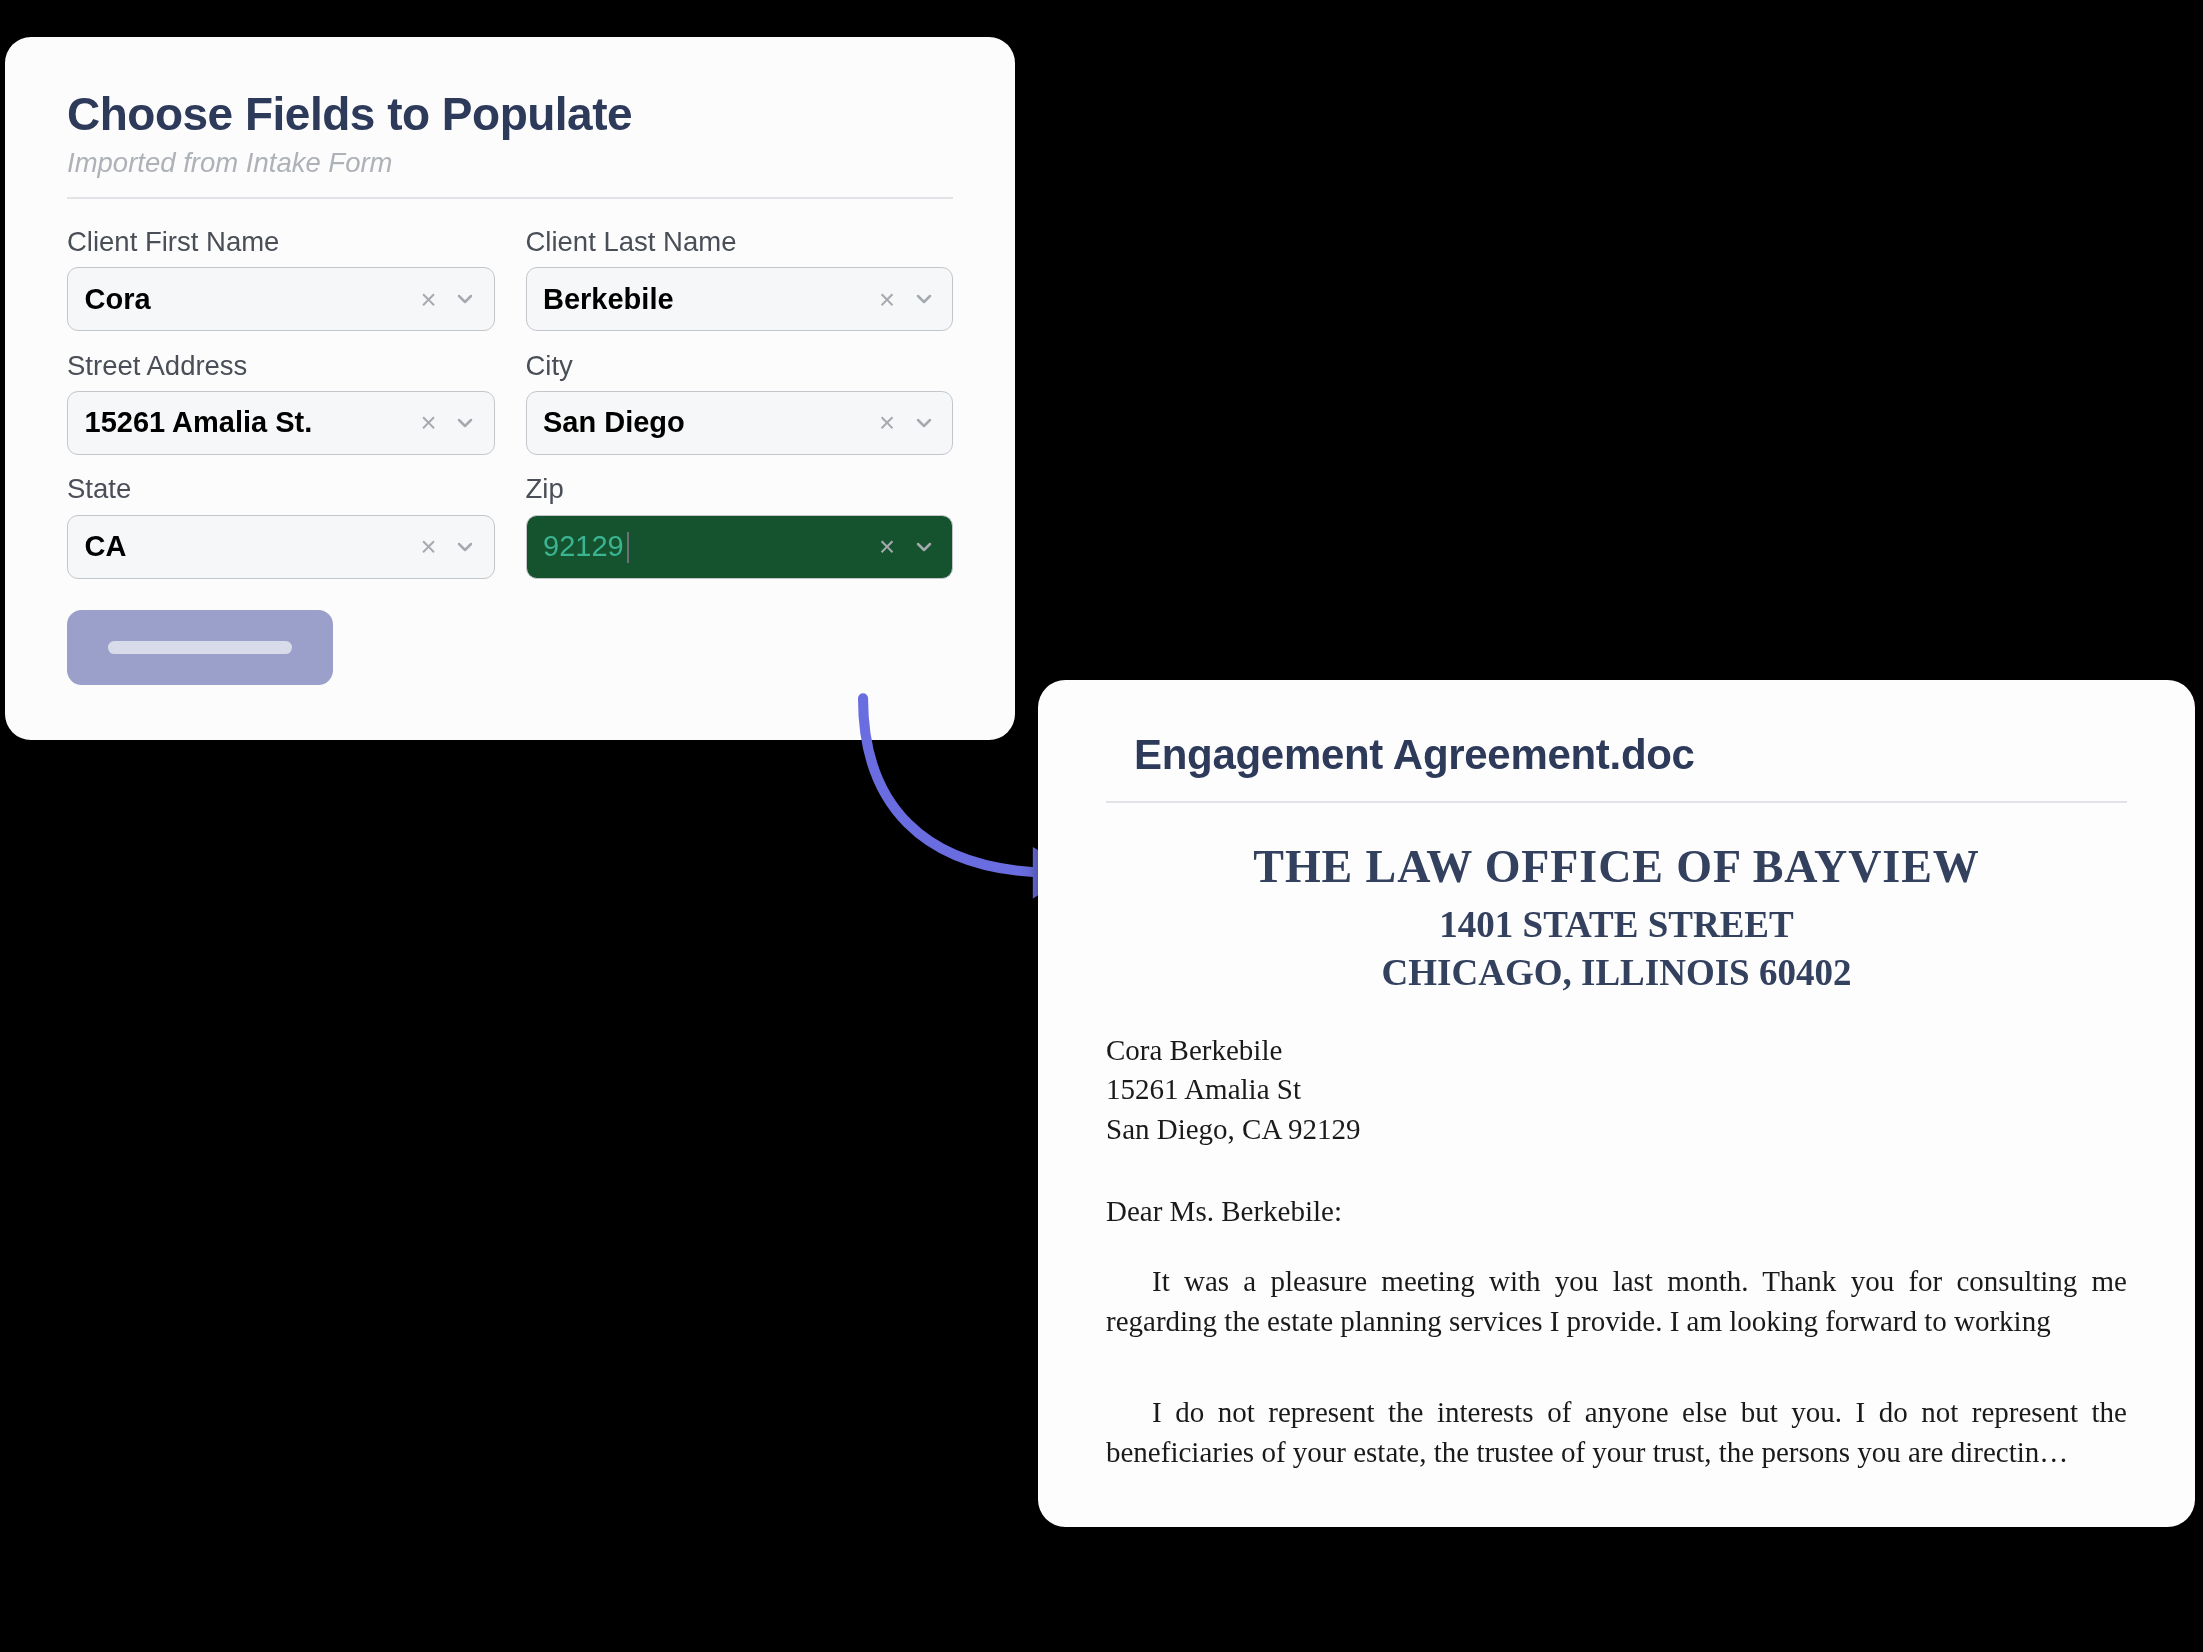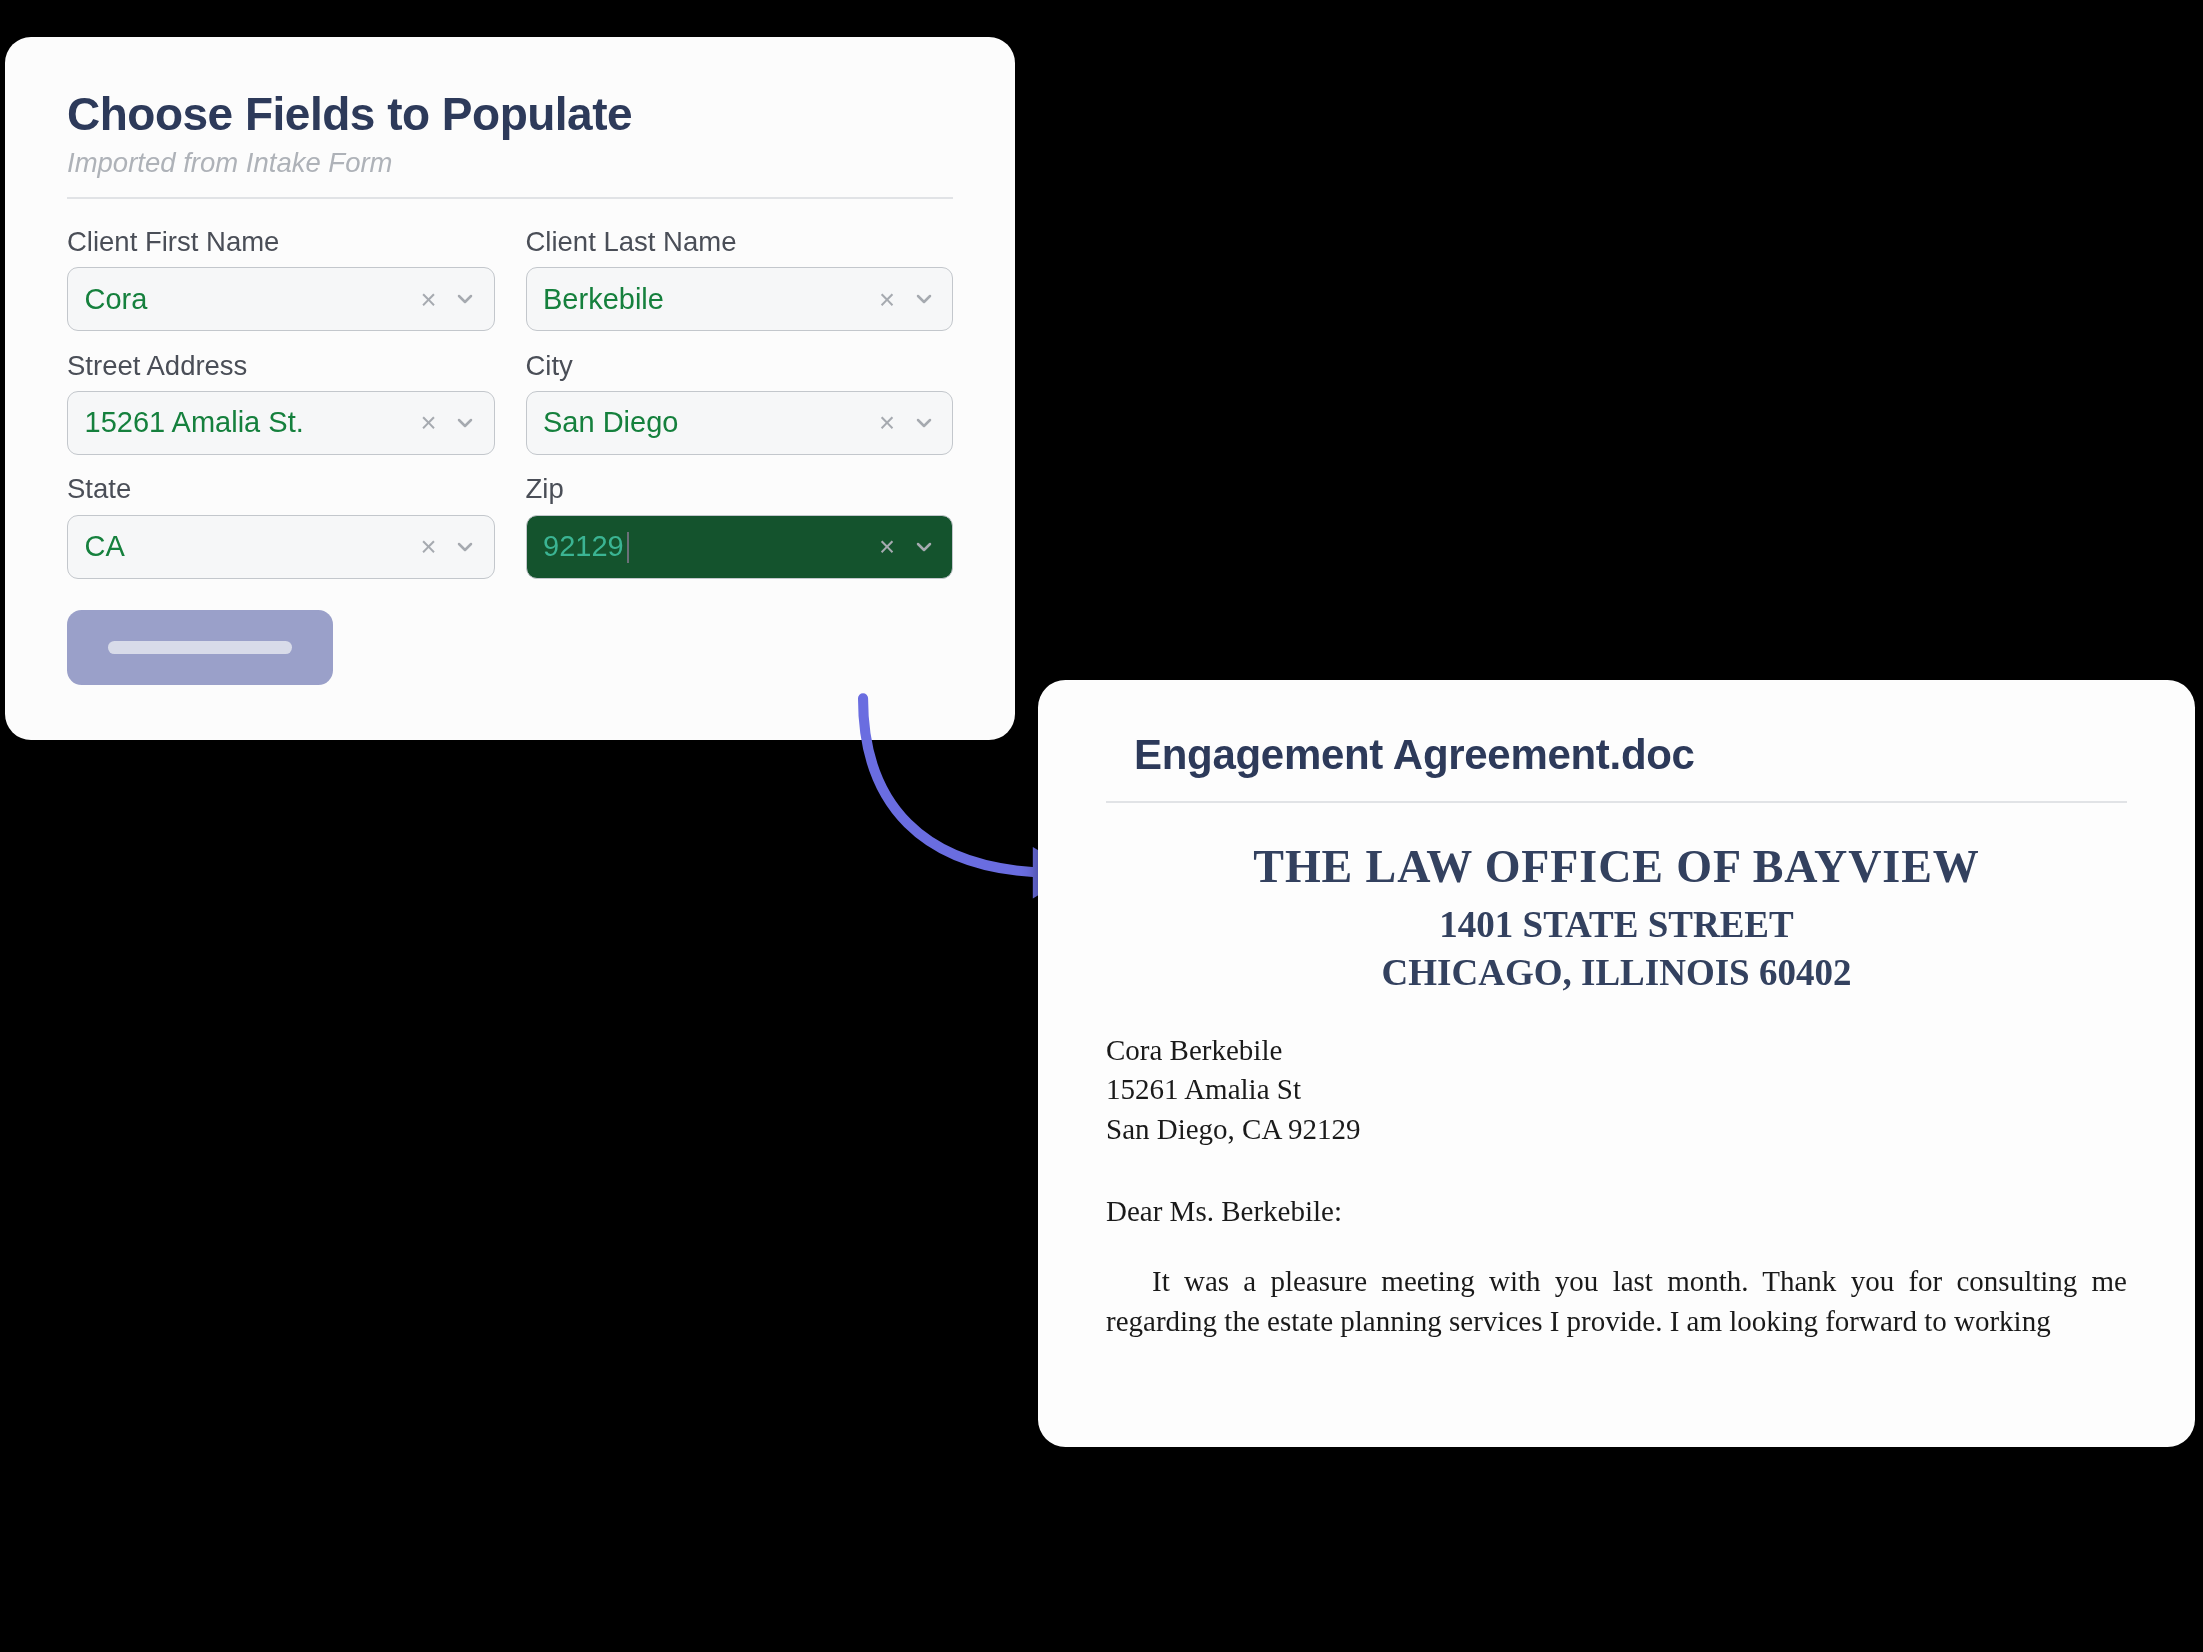--- a/index.html
+++ b/index.html
@@ -63,22 +63,22 @@
     height: 64px;
     padding: 0 16.5px;
   }
   .field-input.active {
     background: #14532d;
     border-color: #c3c7cc;
   }
   .field-value {
     flex: 1;
     font-size: 29px;
-    color: #15803d;
-    font-weight: 400;
+    color: #000000;
+    font-weight: 700;
   }
   .field-value.highlight {
     color: #3bb493;
     font-weight: 500;
   }
   .cursor {
     display: inline-block;
     width: 1.8px;
     height: 31px;
     background: #6b6f78;
@@ -316,14 +316,15 @@
     <div>Cora Berkebile</div>
     <div>15261 Amalia St</div>
     <div>San Diego, CA 92129</div>
   </div>
 
   <div class="salutation">Dear Ms. Berkebile:</div>
 
   <div class="body-para">It was a pleasure meeting with you last month. Thank you for consulting me regarding the estate planning services I provide. I am looking forward to working</div>
 
 
+  <div class="body-para-last">I do not represent the interests of anyone else but you. I do not represent the beneficiaries of your estate, the trustee of your trust, the persons you are directin…</div>
 </div>
 
 
 </body></html>

